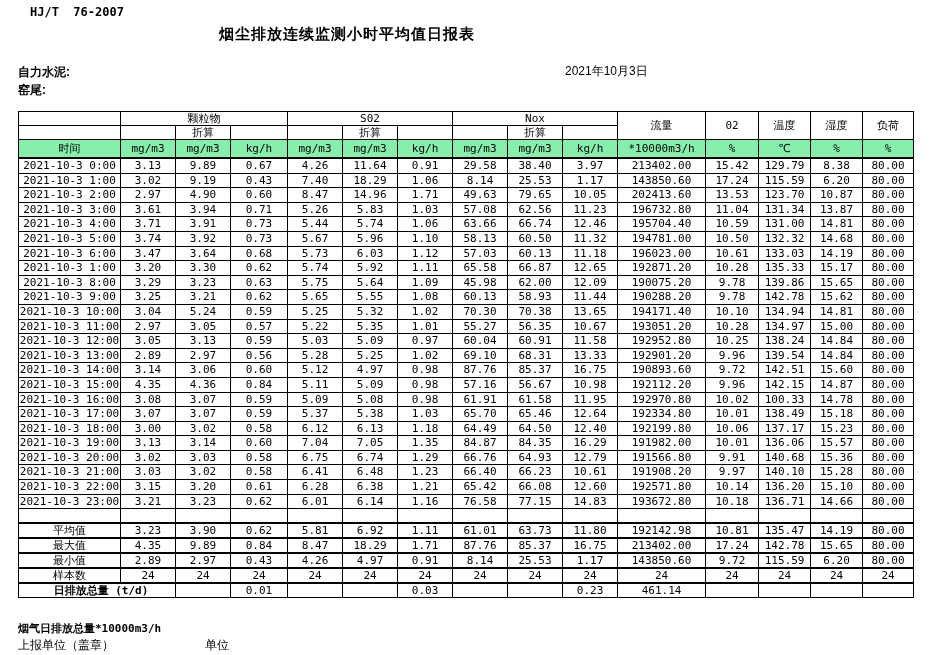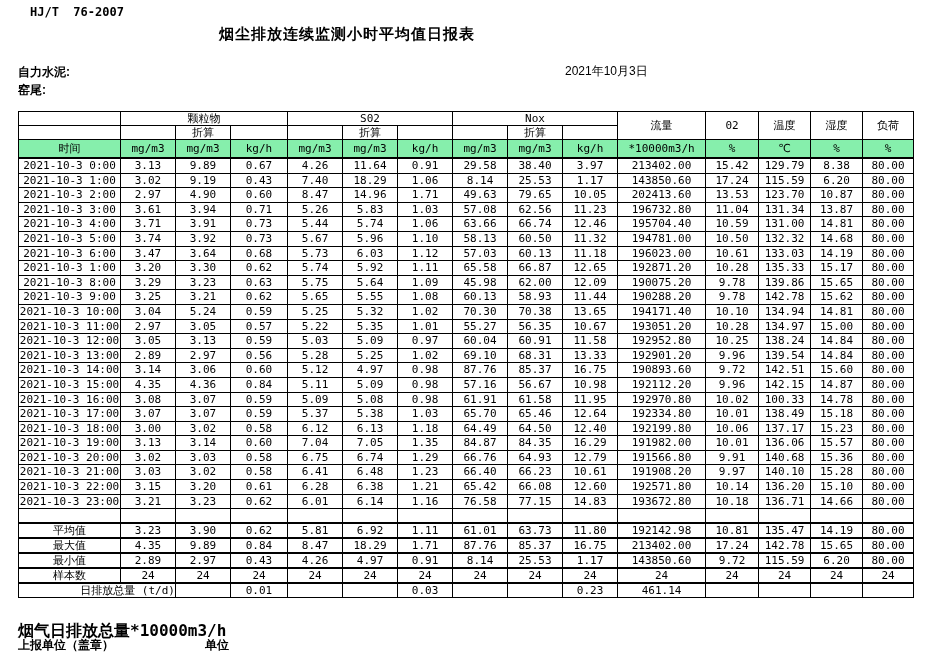--- a/index.html
+++ b/index.html
@@ -27,24 +27,24 @@
     font-size:11px;line-height:1.05;
     height:13.6px;overflow:hidden;white-space:nowrap;
   }
   tr.hr1 td, tr.hr2 td{height:13px;font-size:11px;}
   tr.hru td{
     height:17px;background:#86efac;border-bottom:2px solid #000;
   }
   td.time, td.timehead{font-size:10.5px;}
   tr.spacer td{height:13px;}
   tr.sum td{border-top:2px solid #000;height:13px;}
-  td.slabel.left{text-align:right;padding-left:8px;}
+  td.slabel.left{text-align:center;padding-left:8px;font-weight:bold;}
 
-  .footnote{top:621px;left:18px;font-size:16px;font-weight:bold;font-family:"DejaVu Sans Mono","DejaVu Sans",monospace;text-align:right;}
-  .footline{top:637px;left:18px;font-size:12px;font-weight:bold;width:400px;}
+  .footnote{top:621px;left:18px;font-size:11px;font-weight:bold;font-family:"DejaVu Sans Mono","DejaVu Sans",monospace;text-align:right;}
+  .footline{top:637px;left:18px;font-size:12px;font-weight:normal;width:400px;}
   .footline .unit{position:absolute;left:187px;top:0;}
 </style>
 </head>
 <body>
 
 <div class="abs std">HJ/T  76-2007</div>
 <div class="abs title">烟尘排放连续监测小时平均值日报表</div>
 <div class="abs company">自力水泥:</div>
 <div class="abs station">窑尾:</div>
 <div class="abs date">2021年10月3日</div>

